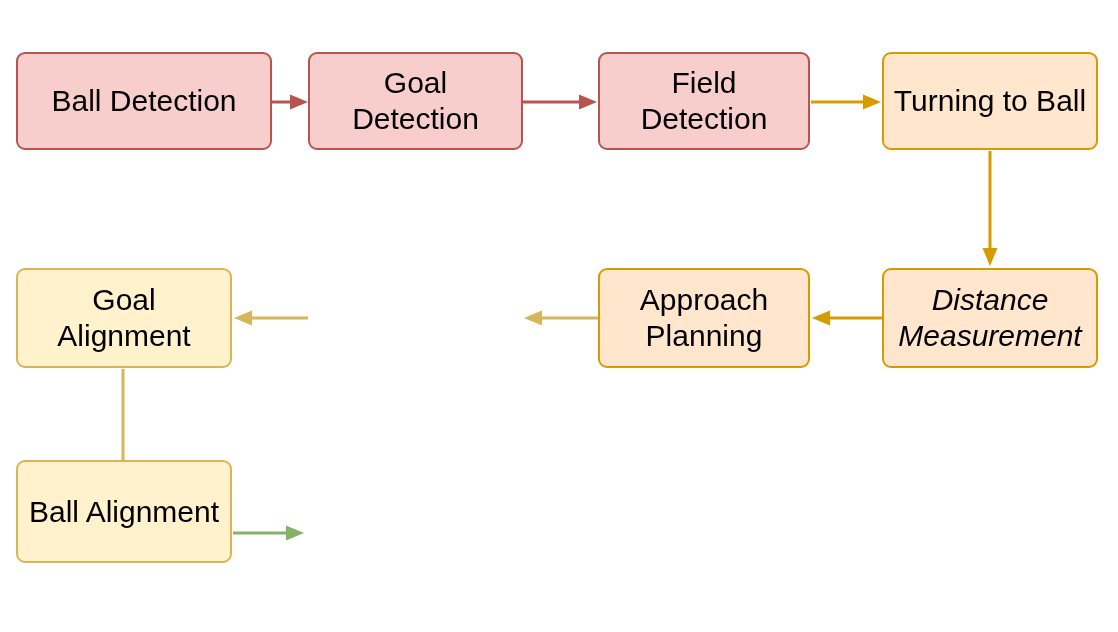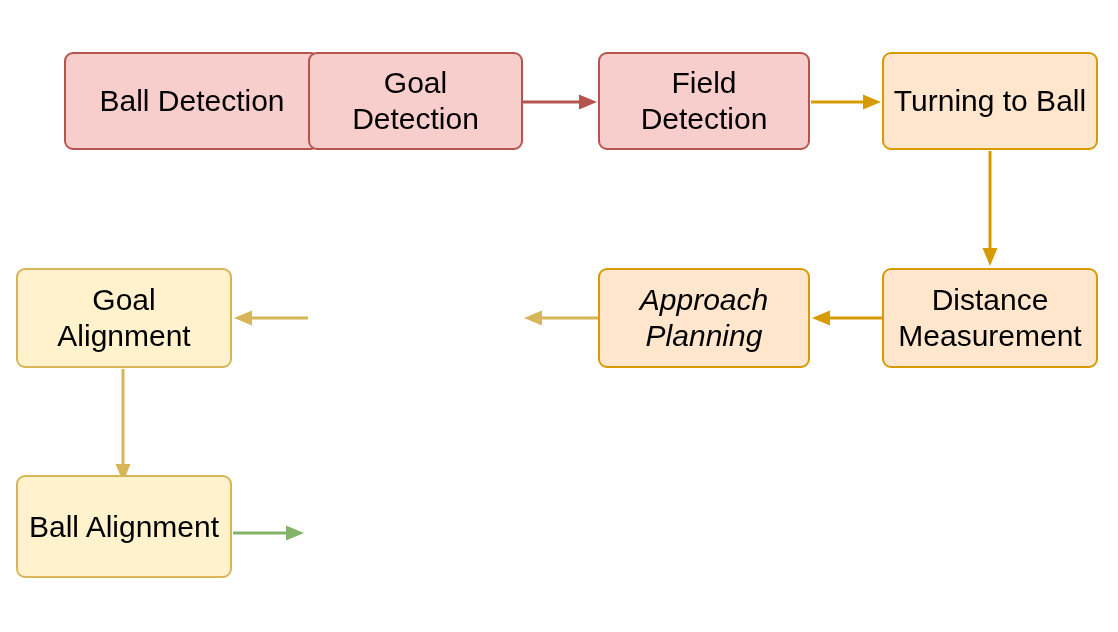--- a/index.html
+++ b/index.html
@@ -37,29 +37,29 @@
     text-align: center;
     padding: 2px 4px;
   }
   .node .label {
     font-size: 30px;
     line-height: 1.2;
     color: #000000;
     white-space: pre-line;
   }
   
-  #n-ball-detection        { left: 16px;  top: 52px;  width: 256px; height: 98px; margin-left: 48px; }
+  #n-ball-detection        { left: 16px;  top: 52px;  width: 256px; height: 98px; }
   #n-goal-detection        { left: 308px; top: 52px;  width: 215px; height: 98px; }
   #n-field-detection       { left: 598px; top: 52px;  width: 212px; height: 98px; }
   #n-turning-to-ball       { left: 882px; top: 52px;  width: 216px; height: 98px; }
   #n-goal-alignment        { left: 16px;  top: 268px; width: 216px; height: 100px; }
   #n-ball-approach         { left: 308px; top: 268px; width: 215px; height: 100px; }
-  #n-approach-planning     { left: 598px; top: 268px; width: 212px; height: 100px; font-style: italic; }
+  #n-approach-planning     { left: 598px; top: 268px; width: 212px; height: 100px; }
   #n-distance-measurement  { left: 882px; top: 268px; width: 216px; height: 100px; }
-  #n-ball-alignment        { left: 16px;  top: 475px; width: 216px; height: 103px; }
+  #n-ball-alignment        { left: 16px;  top: 460px; width: 216px; height: 103px; }
   #n-kick                  { left: 308px; top: 483px; width: 215px; height: 103px; }
 </style>
 </head>
 <body>
 
 <div class="canvas">
 
   <svg class="edges" viewBox="0 0 1118 632" xmlns="http://www.w3.org/2000/svg">
 
     <g class="edge" style="stroke: rgb(184, 84, 80); fill: rgb(184, 84, 80);">
@@ -130,21 +130,21 @@
     <span class="label">Goal
 Alignment</span>
   </div>
 
 
   <div class="node" id="n-approach-planning" style="background-color: rgb(255, 230, 204); border-color: rgb(215, 155, 0);">
     <span class="label">Approach
 Planning</span>
   </div>
 
-  <div class="node" id="n-distance-measurement" style="background-color: rgb(255, 230, 204); border-color: rgb(215, 155, 0);">
+  <div class="node" id="n-distance-measurement" style="background-color: rgb(255, 230, 204); border-color: rgb(215, 155, 0); font-style: italic;">
     <span class="label">Distance
 Measurement</span>
   </div>
 
   <div class="node" id="n-ball-alignment" style="background-color: rgb(255, 242, 204); border-color: rgb(214, 182, 86);">
     <span class="label">Ball Alignment</span>
   </div>
 
 
 </div>

